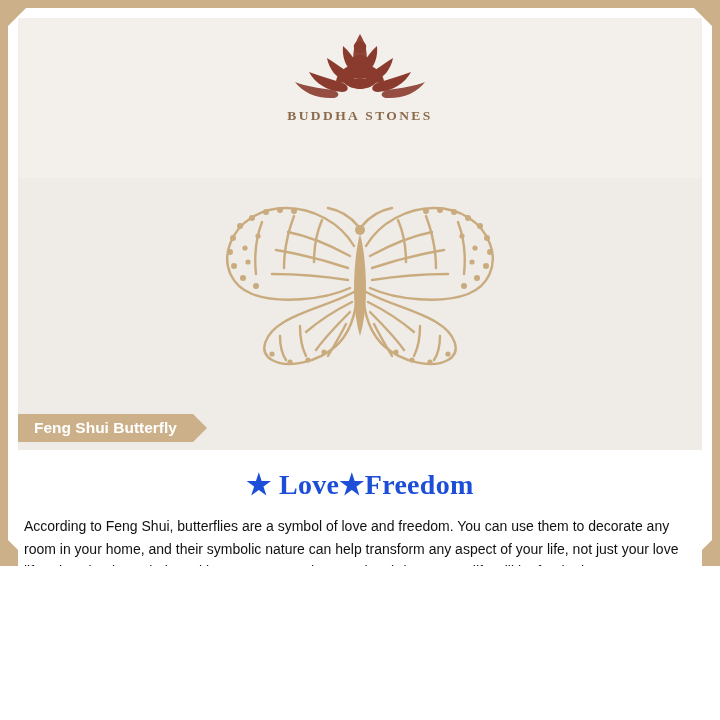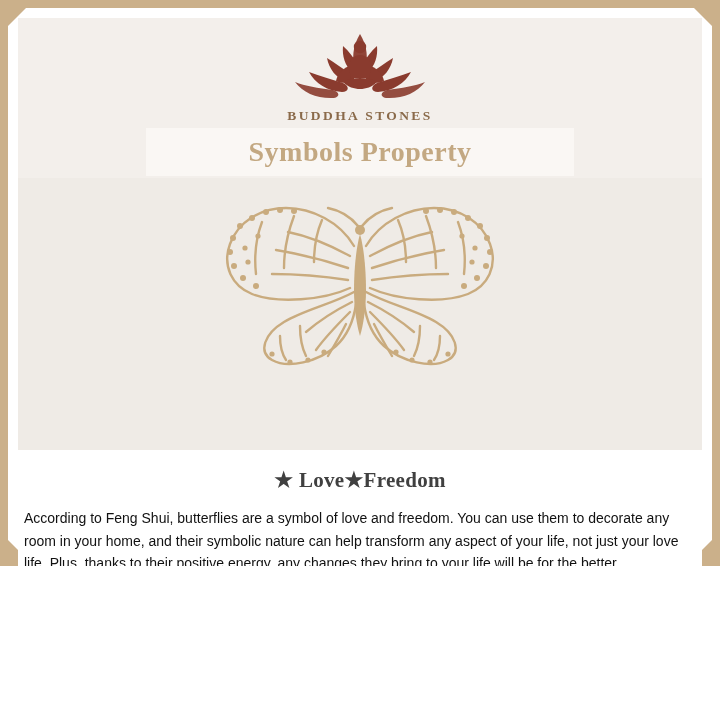--- a/index.html
+++ b/index.html
@@ -157,23 +157,23 @@
 
   
   .text-block {
     position: relative;
     padding: 18px 4px 0 4px;
     background: #ffffff;
     height: 252px;
   }
   .subhead {
     text-align: center;
-    font-size: 21px;
+    font-size: 28px;
     font-weight: 700;
-    color: #404040;
+    color: #1d4ed8;
     font-family: "Liberation Serif", serif;
     letter-spacing: 0.3px;
   }
   .body-copy {
     margin: 14px 0 0 0;
     padding: 0 2px;
     font-size: 14px;
     line-height: 1.62;
     color: #111111;
     font-family: "Liberation Sans", sans-serif;
@@ -223,23 +223,20 @@
 
             <path d="M64 38 C57 41 52 47 51 53 C56 56 62 55 66 52 Z"></path>
             <path d="M86 38 C93 41 98 47 99 53 C94 56 88 55 84 52 Z"></path>
 
             <path d="M58 54 C63 59 69 61 75 61 C81 61 87 59 92 54 C87 51 81 50 75 50 C69 50 63 51 58 54 Z"></path>
           </g>
         </svg>
         <div class="brand-name">BUDDHA STONES</div>
       </div>
 
-      <div class="title-band">
-        <div class="title-band-text">Symbols Property</div>
-      </div>
     </div>
 
     <div class="butterfly-panel">
       <div class="butterfly-holder">
         <svg width="320" height="200" viewBox="0 0 320 200">
           <g fill="none" stroke="#c9ab7e" stroke-width="2.4" stroke-linecap="round" stroke-linejoin="round">
 
             <path d="M160 48 C156 62 154 84 154 104 C154 124 157 140 160 150 C163 140 166 124 166 104 C166 84 164 62 160 48 Z" fill="#c9ab7e" stroke="none"></path>
 
             <circle cx="160" cy="44" r="5" fill="#c9ab7e" stroke="none"></circle>
@@ -316,20 +313,23 @@
             <circle cx="108" cy="174" r="2.6"></circle>
               <circle cx="124" cy="166" r="2.6"></circle>
             <circle cx="248" cy="168" r="2.6"></circle>
               <circle cx="230" cy="176" r="2.6"></circle>
             <circle cx="212" cy="174" r="2.6"></circle>
               <circle cx="196" cy="166" r="2.6"></circle>
           </g>
         </svg>
       </div>
 
+      <div class="tag">
+        <span>Feng Shui Butterfly</span>
+      </div>
     </div>
 
     <div class="text-block">
       <div class="subhead">★ Love★Freedom</div>
       <p class="body-copy">According to Feng Shui, butterflies are a symbol of love and freedom. You can use them to decorate any room in your home, and their symbolic nature can help transform any aspect of your life, not just your love life. Plus, thanks to their positive energy, any changes they bring to your life will be for the better.</p>
     </div>
 
   </div>
 </div>
 

